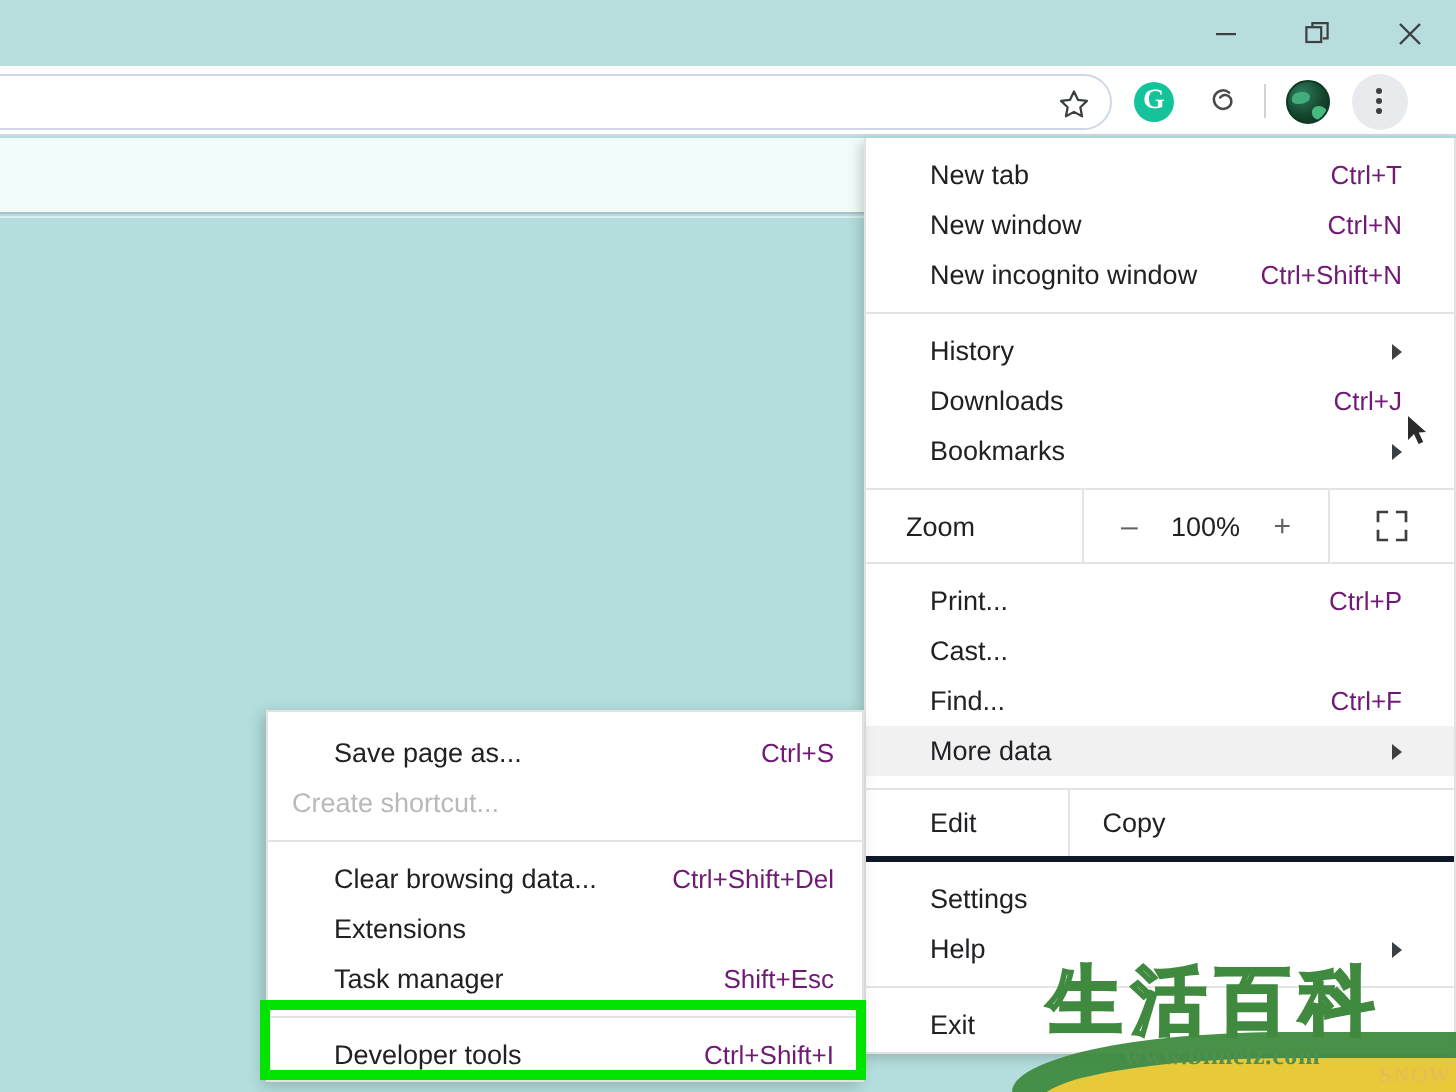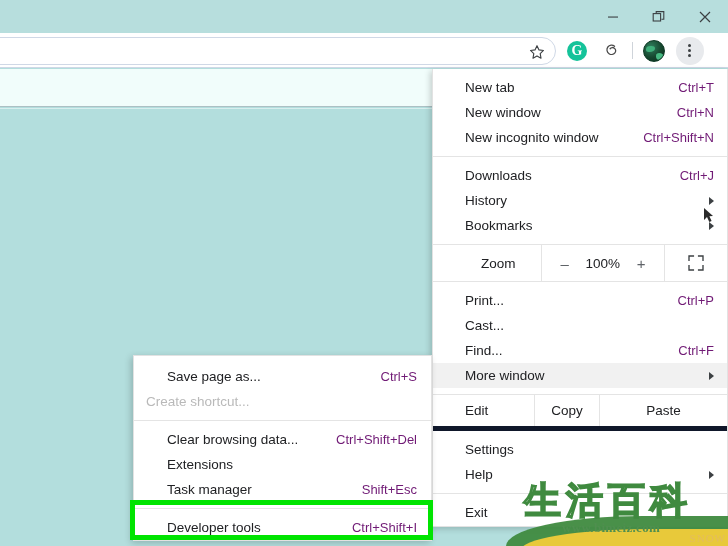--- a/index.html
+++ b/index.html
@@ -128,21 +128,21 @@
     border-top: none;
     box-shadow: -2px 2px 6px rgba(0,0,0,0.18);
     z-index: 10;
     font-size: 13.5px;
     color: #202124;
   }
   .mi {
     position: relative;
     height: 25px;
     display: flex; align-items: center;
-    padding: 0 13px 0 32px;
+    padding: 0 26px 0 32px;
     white-space: nowrap;
   }
   .mi .label { flex: 0 0 auto; }
   .mi .accel {
     margin-left: auto; color: #701a75; font-size: 13px;
   }
   .mi.hover { background: #f1f1f1; }
   .mi .arrow {
     margin-left: auto; width: 0; height: 0;
     border-left: 5px solid #3c4043;
@@ -150,38 +150,38 @@
     border-bottom: 4px solid transparent;
   }
   .sep { height: 1px; background: #e4e4e4; margin: 6px 0; }
 
   
   #zoom-row {
     display: flex; align-items: stretch; height: 38px;
     border-top: 1px solid #e4e4e4; border-bottom: 1px solid #e4e4e4;
   }
   #zoom-row .zlabel {
-    flex: 0 0 108px; display: flex; align-items: center; padding-left: 48px;
+    flex: 0 0 108px; display: flex; align-items: center; padding-left: 20px;
   }
   #zoom-row .zctrl {
     flex: 1 1 auto; display: flex; align-items: center; justify-content: center;
     border-left: 1px solid #e4e4e4; border-right: 1px solid #e4e4e4;
     gap: 16px;
   }
   #zoom-row .zminus, #zoom-row .zplus { color: #5f6368; font-size: 15px; }
   #zoom-row .zval { font-size: 13.5px; min-width: 36px; text-align: center; }
   #zoom-row .zfull {
     flex: 0 0 62px; display: flex; align-items: center; justify-content: center;
   }
   #fullscreen-icon { width: 16px; height: 16px; color: #3c4043; }
 
   
   #edit-row {
     display: flex; align-items: stretch; height: 37px;
-    border-top: 1px solid #e4e4e4; border-bottom: 5px solid #0f172a;
+    border-top: 1px solid #e4e4e4; border-bottom: 3px solid #0f172a;
   }
   #edit-row .ecell {
     display: flex; align-items: center; justify-content: center;
     border-left: 1px solid #e4e4e4;
   }
   #edit-row .ecell.first {
     border-left: none; justify-content: flex-start; padding-left: 32px;
     flex: 0 0 101px;
   }
   #edit-row .ecell.cut { flex: 0 0 64px; }
@@ -334,26 +334,26 @@
       <span class="accel">Ctrl+N</span>
     </div>
     <div class="mi">
       <span class="label">New incognito window</span>
       <span class="accel">Ctrl+Shift+N</span>
     </div>
 
     <div class="sep"></div>
 
     <div class="mi">
+      <span class="label">History</span>
+      <span class="arrow"></span>
+    </div>
+    <div class="mi">
       <span class="label">Downloads</span>
       <span class="accel">Ctrl+J</span>
-    </div>
-    <div class="mi">
-      <span class="label">History</span>
-      <span class="arrow"></span>
     </div>
     <div class="mi">
       <span class="label">Bookmarks</span>
       <span class="arrow"></span>
     </div>
 
     <div style="height:6px"></div>
 
     <div id="zoom-row">
       <div class="zlabel">Zoom</div>
@@ -376,30 +376,29 @@
       <span class="accel">Ctrl+P</span>
     </div>
     <div class="mi">
       <span class="label">Cast...</span>
     </div>
     <div class="mi">
       <span class="label">Find...</span>
       <span class="accel">Ctrl+F</span>
     </div>
     <div class="mi hover">
-      <span class="label">More window</span>
+      <span class="label">More data</span>
       <span class="arrow"></span>
     </div>
 
     <div style="height:6px"></div>
 
     <div id="edit-row">
       <div class="ecell first">Edit</div>
       <div class="ecell copy">Copy</div>
-      <div class="ecell paste">Paste</div>
     </div>
 
     <div style="height:6px"></div>
 
     <div class="mi">
       <span class="label">Settings</span>
     </div>
     <div class="mi">
       <span class="label">Help</span>
       <span class="arrow"></span>

